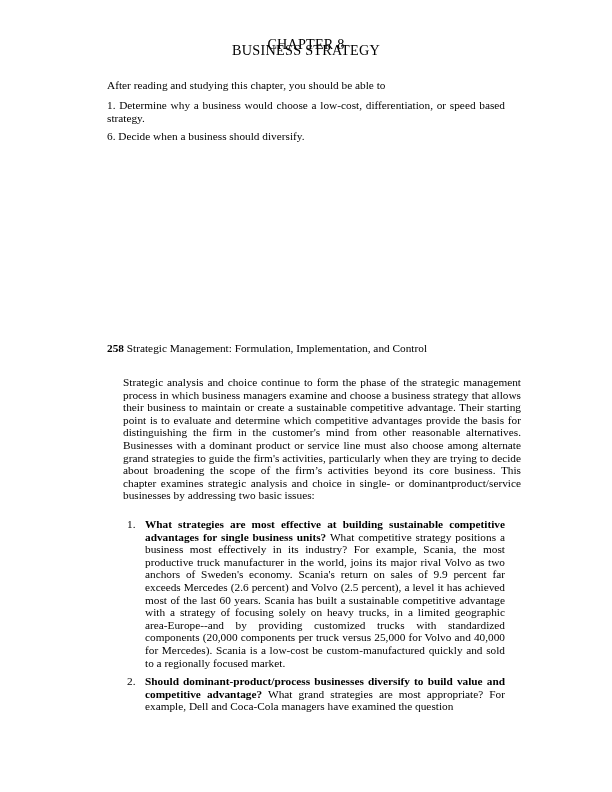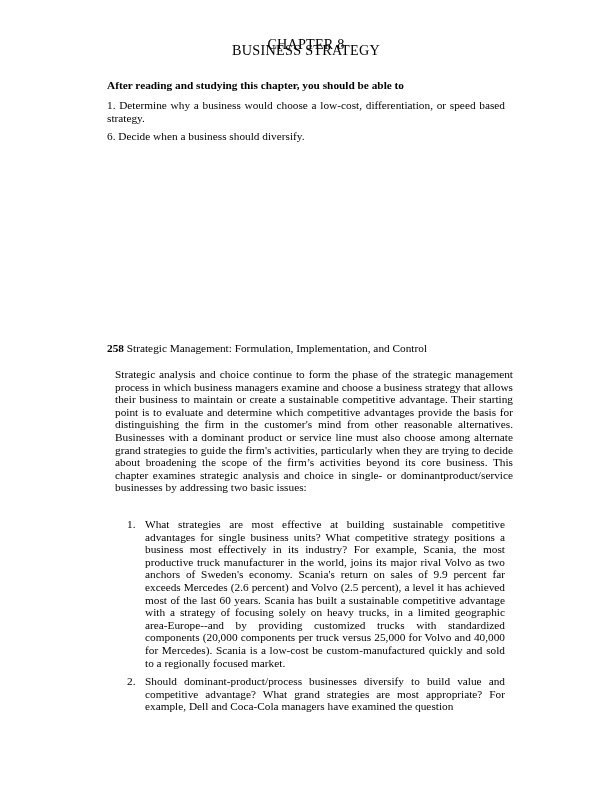--- a/index.html
+++ b/index.html
@@ -39,21 +39,21 @@
       text-align: center;
       font-size: 14.2px;
       letter-spacing: 0.3px;
     }
     .objectives-heading {
       position: absolute;
       top: 79px;
       left: 0;
       width: 398px;
       font-size: 11.3px;
-      font-weight: bold;
+      font-weight: normal;
     }
     .objectives {
       position: absolute;
       top: 99px;
       left: 0;
       width: 398px;
       margin: 0;
       padding: 0;
       list-style: none;
       font-size: 11.3px;
@@ -72,21 +72,21 @@
     }
     .page-header b { font-weight: bold; }
     .body-para {
       position: absolute;
       top: 360px;
       left: 0;
       width: 398px;
       font-size: 11.3px;
       line-height: 12.6px;
       text-align: justify;
-      margin: 8px;
+      margin: 16px;
     }
     .issues {
       position: absolute;
       top: 518px;
       left: 20px;
       width: 378px;
       margin: 0;
       padding: 0;
       list-style: none;
       font-size: 11.3px;
@@ -96,21 +96,21 @@
       position: relative;
       padding-left: 18px;
       margin-bottom: 6px;
       text-align: justify;
     }
     .issues .num {
       position: absolute;
       left: 0;
       top: 0;
     }
-    .issues .q { font-weight: normal; }
+    .issues .q { font-weight: bold; }
   </style>
 </head>
 <body>
 
 <div class="page">
 
   <div class="chapter-title">CHAPTER 8</div>
   <div class="chapter-subtitle">BUSINESS STRATEGY</div>
 
   <div class="objectives-heading">After reading and studying this chapter, you should be able to</div>

